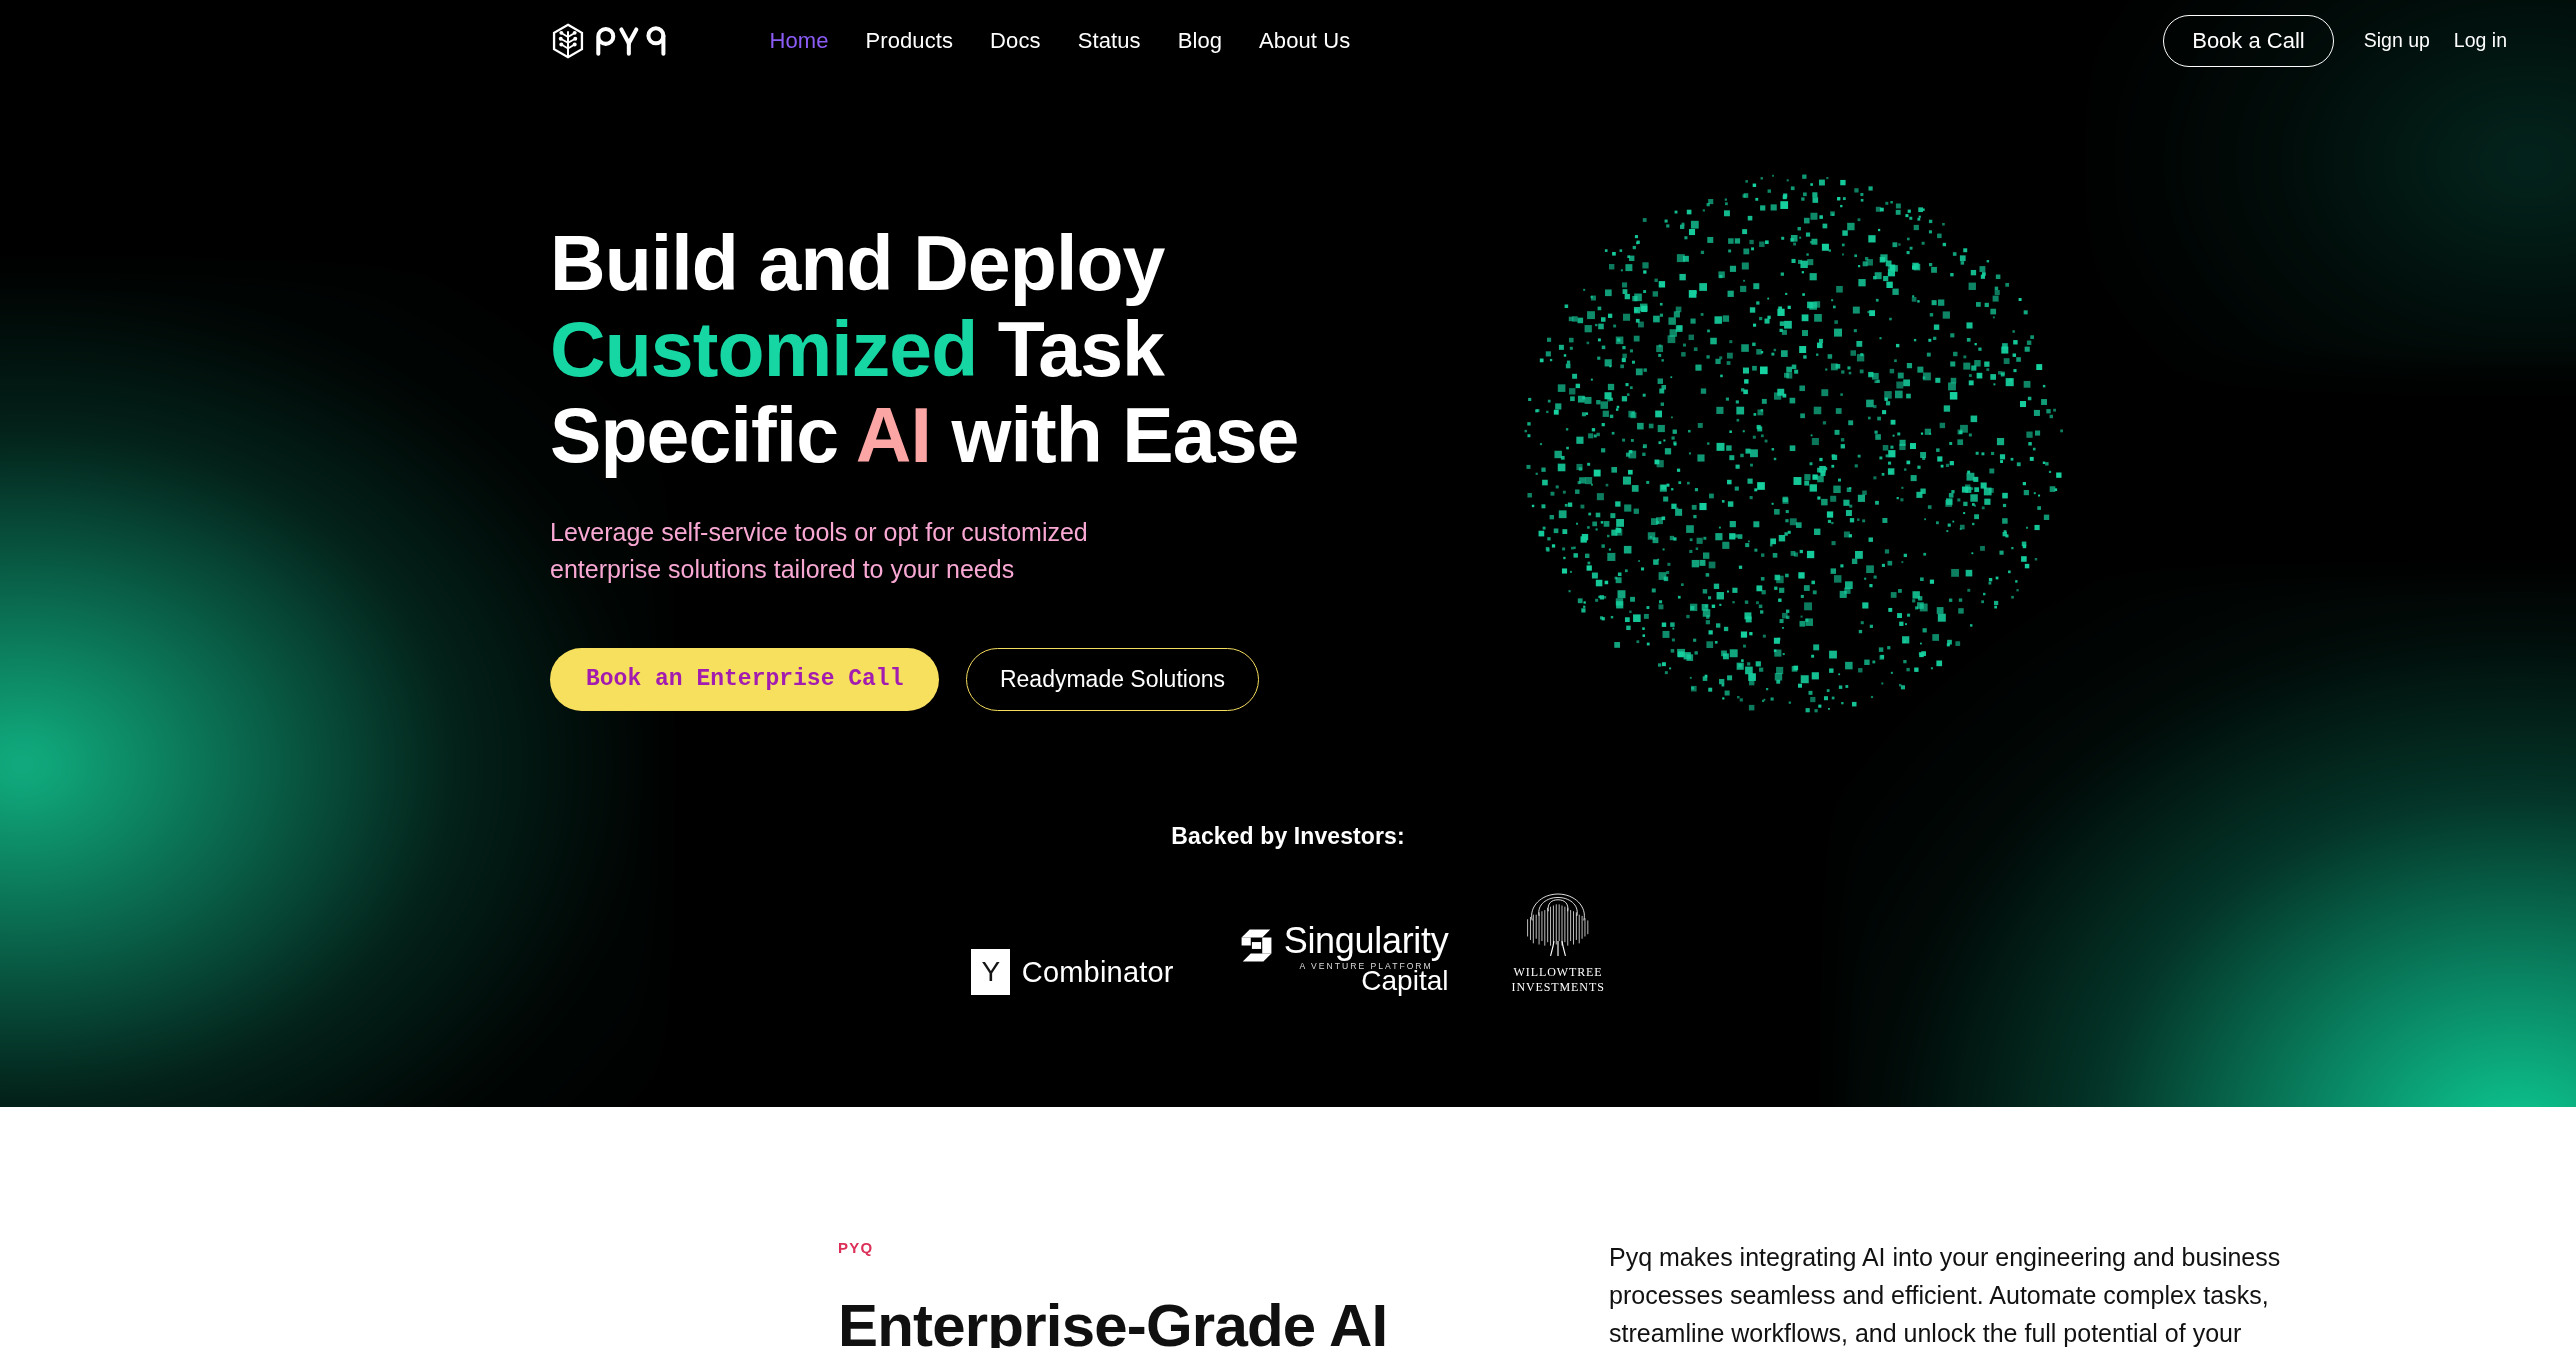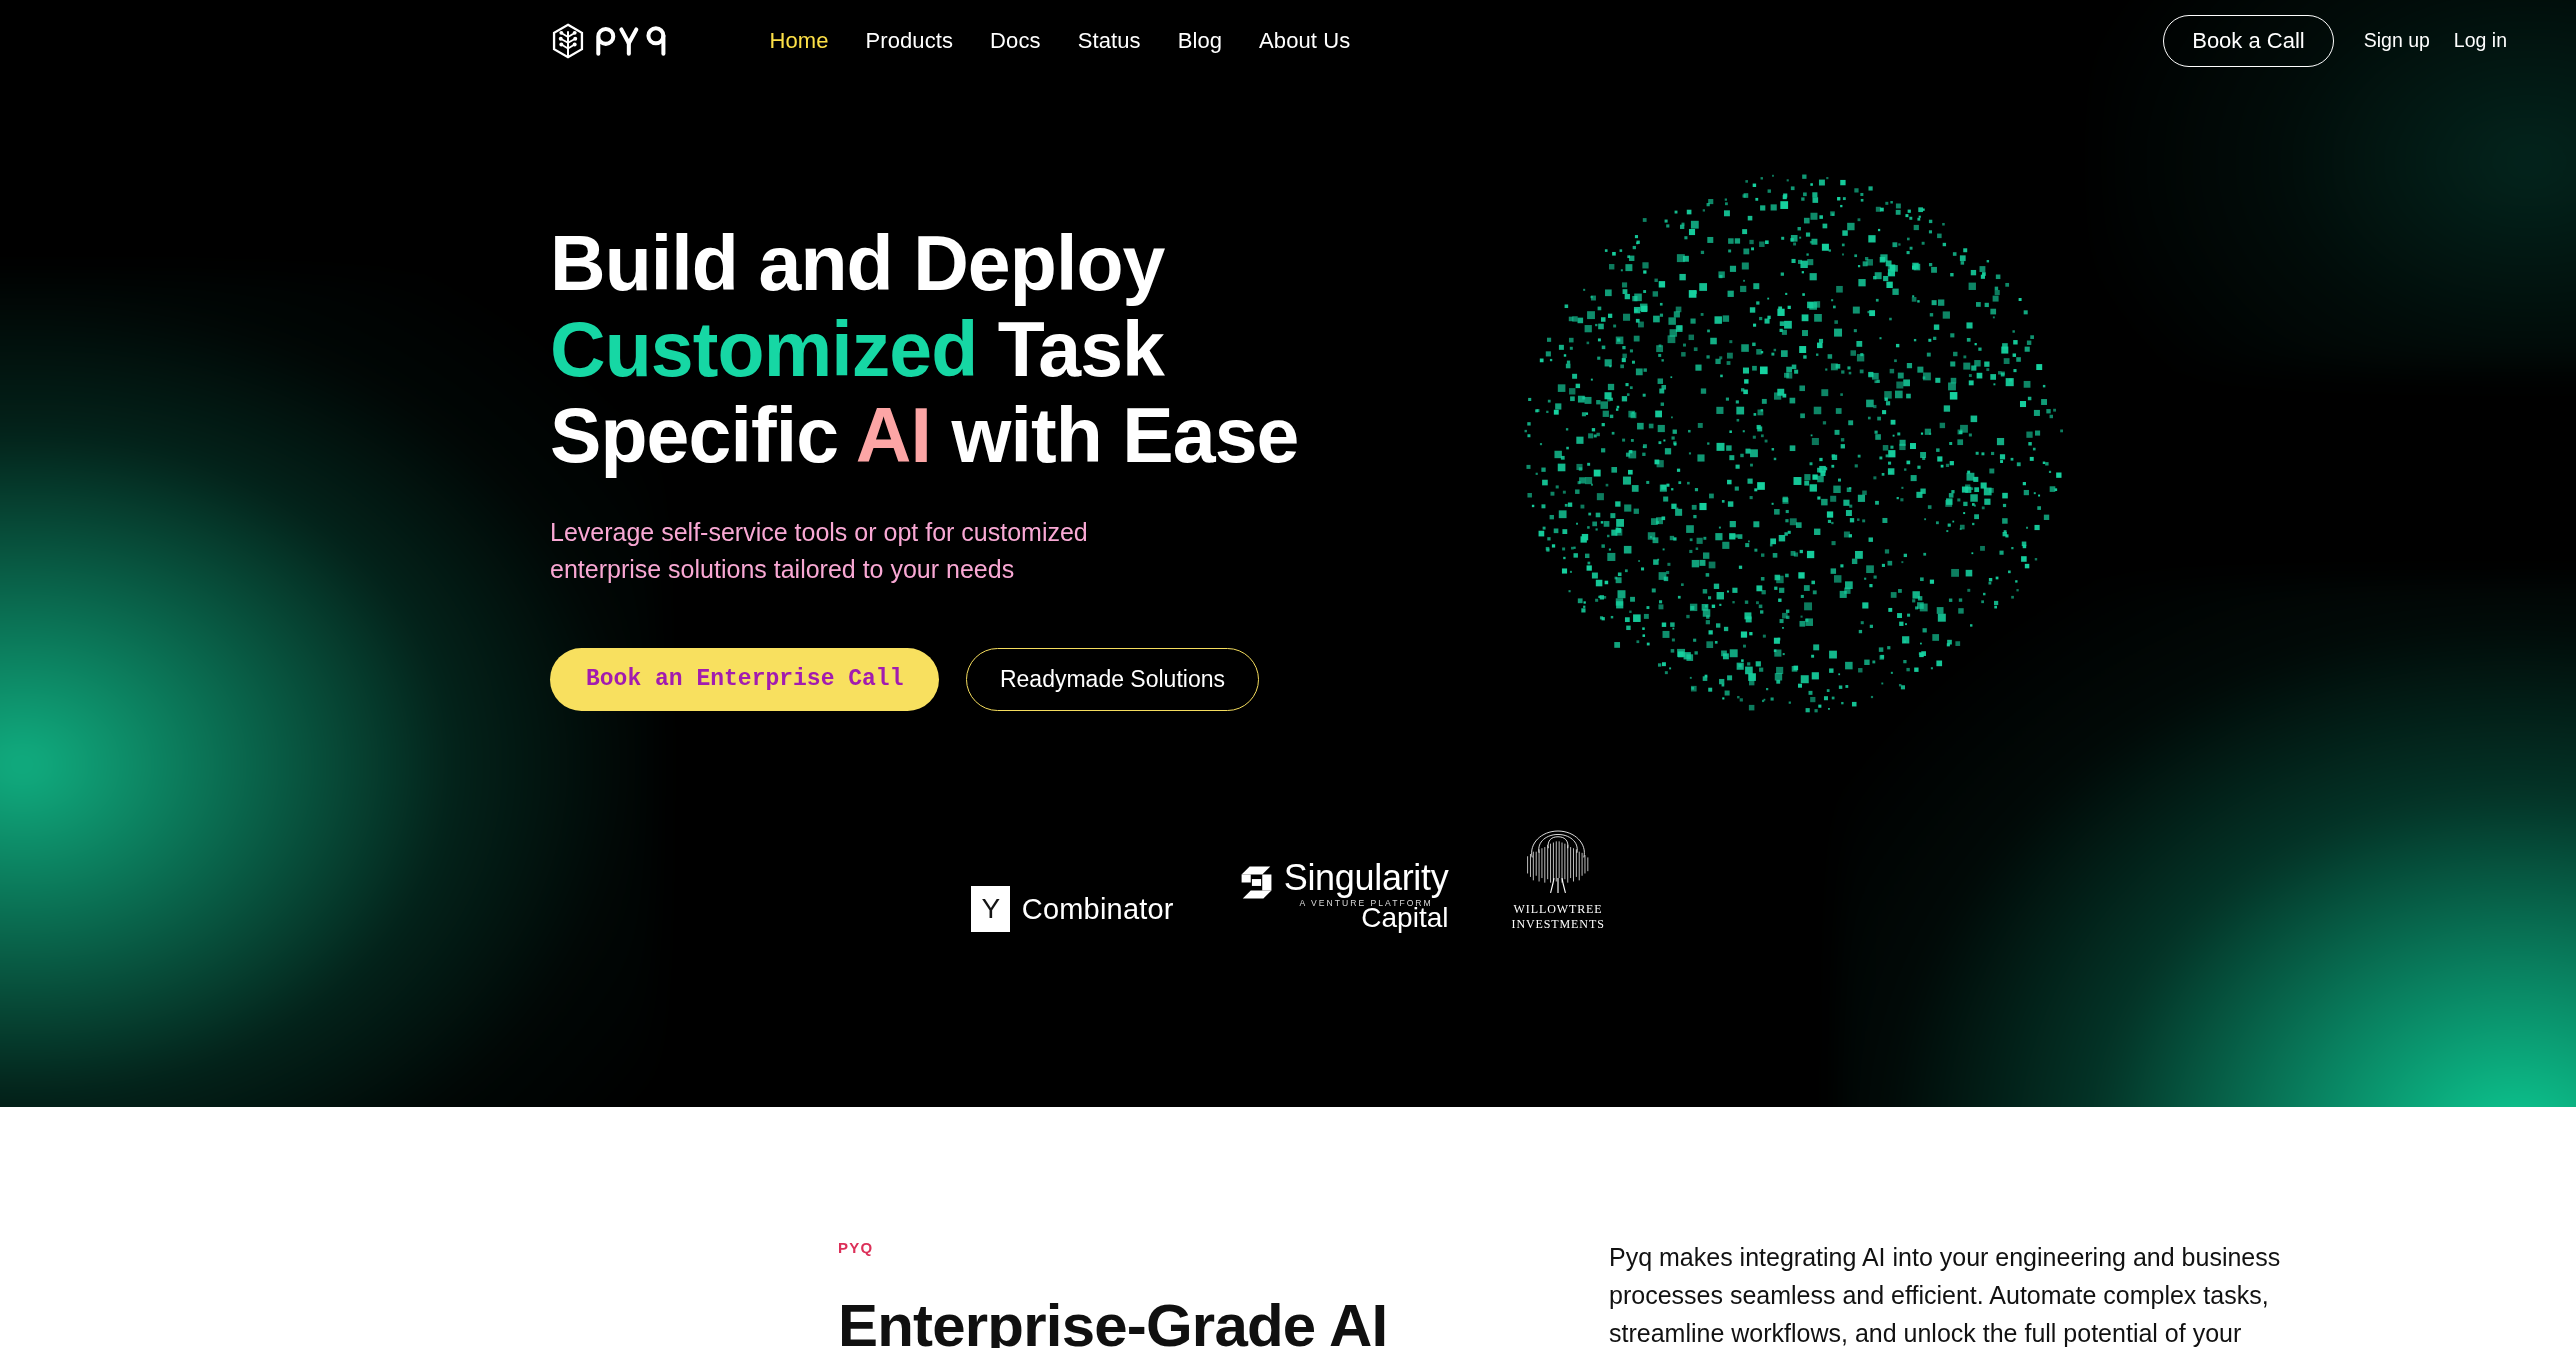--- a/index.html
+++ b/index.html
@@ -73,21 +73,21 @@
     gap:37px;
     margin-left:101px;
   }
   .nav-link {
     font-size:22px;
     color:#ffffff;
     text-decoration:none;
     white-space:nowrap;
     letter-spacing:0.1px;
   }
-  .nav-link.active { color:#fde047; }
+  .nav-link.active { color:#8b5cf6; }
 
   .nav-right {
     display:flex; align-items:center;
     gap:0;
     margin-left:auto;
   }
   .book-call-btn {
     border:1.2px solid #ffffff;
     border-radius:574px;
     background:transparent;
@@ -1474,20 +1474,21 @@
             <rect x="521.6" y="133.0" width="7.3" height="7.3" opacity="0.84"></rect>
             <rect x="529.3" y="47.4" width="4.4" height="4.4" opacity="1.00"></rect>
             <rect x="585.9" y="71.6" width="5.0" height="5.0" opacity="0.84"></rect>
             <rect x="270.4" y="353.4" width="4.1" height="4.1" opacity="0.76"></rect>
           </g>
       </svg>
     </div>
   </div>
 
   <div class="investors">
+    <div class="investors-title">Backed by Investors:</div>
 
     <div class="investor-logos">
 
       <div class="investor yc">
         <div class="yc-badge">
           <span class="yc-y">Y</span>
         </div>
         <span class="yc-word">Combinator</span>
       </div>
 

